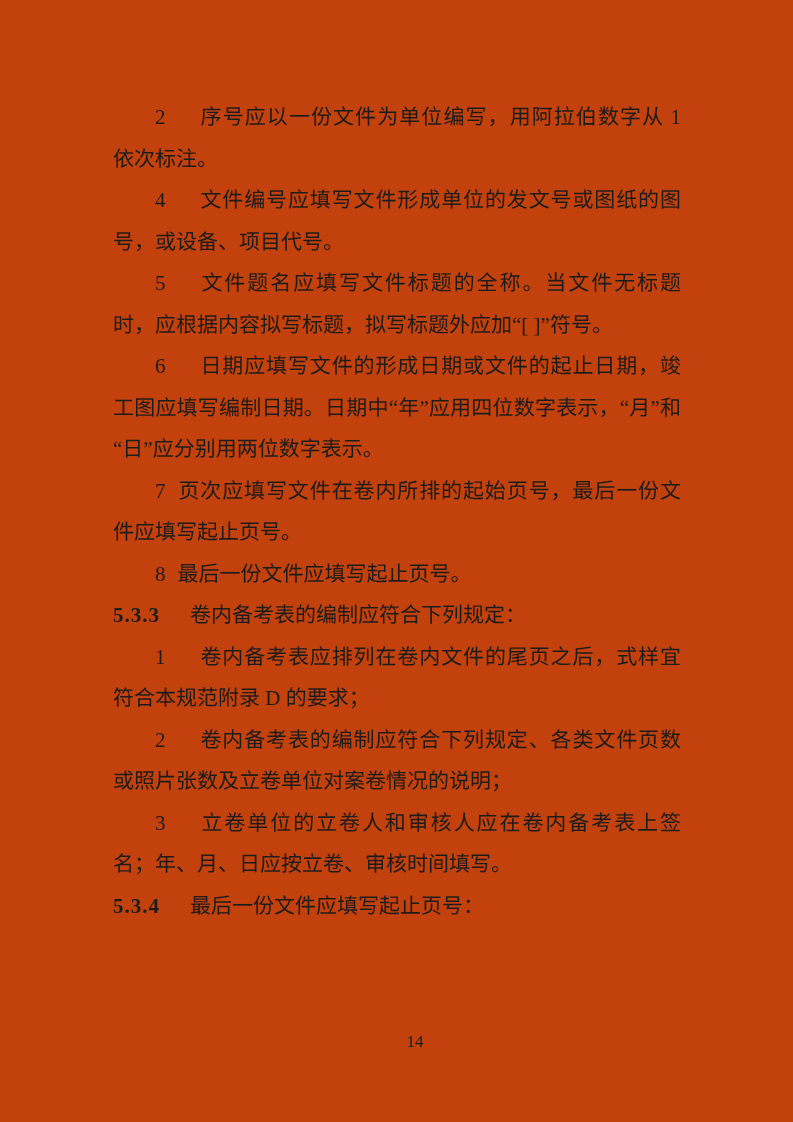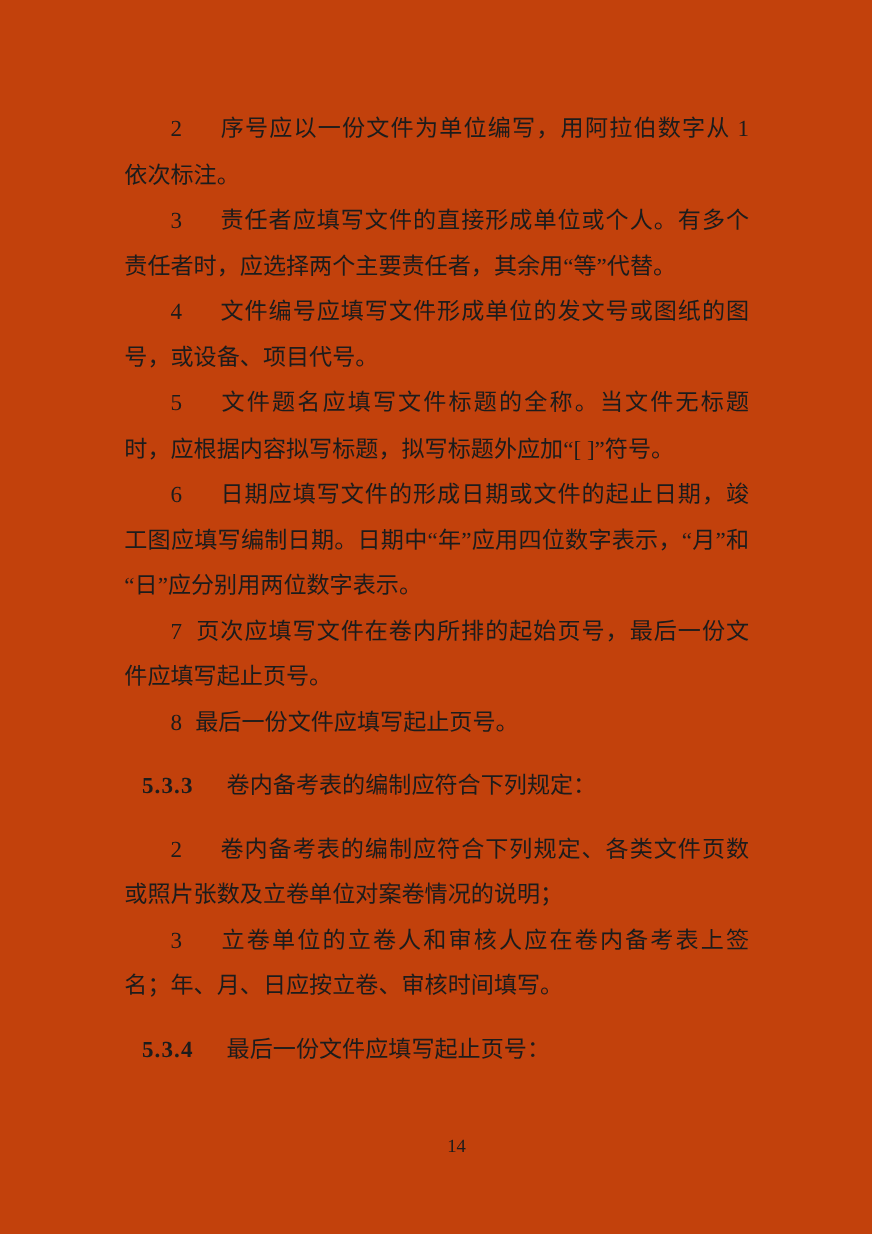--- a/index.html
+++ b/index.html
@@ -24,21 +24,21 @@
     width: 568px;
     font-size: 21px;
     line-height: 41.5px;
     text-align: justify;
   }
   p.para {
     margin: 0;
     text-indent: 42px; 
   }
   p.heading {
-    margin: 16px;
+    margin: 0;
     text-indent: 0;
   }
   .item-wide .num   { margin-right: 34px; }
   .item-narrow .num { margin-right: 12px; }
   .heading .num {
     font-weight: bold;
     margin-right: 30px;
     letter-spacing: 1px;
   }
   .page-number {
@@ -50,25 +50,25 @@
     font-size: 17px;
     color: #1c1c1c;
   }
 </style>
 </head>
 <body>
 
 <div class="page">
   <div class="doc-body">
       <p class="para item-wide"><span class="num">2</span><span>序号应以一份文件为单位编写，用阿拉伯数字从 1 依次标注。</span></p>
-      <p class="para item-wide"><span class="num">3</span><span>责任者应填写文件的直接形成单位或个人。有多个责任者时，应选择两个主要责任者，其余用“等”代替。</span></p>
       <p class="para item-wide"><span class="num">4</span><span>文件编号应填写文件形成单位的发文号或图纸的图号，或设备、项目代号。</span></p>
       <p class="para item-wide"><span class="num">5</span><span>文件题名应填写文件标题的全称。当文件无标题时，应根据内容拟写标题，拟写标题外应加“[ ]”符号。</span></p>
       <p class="para item-wide"><span class="num">6</span><span>日期应填写文件的形成日期或文件的起止日期，竣工图应填写编制日期。日期中“年”应用四位数字表示，“月”和“日”应分别用两位数字表示。</span></p>
       <p class="para item-narrow"><span class="num">7</span><span>页次应填写文件在卷内所排的起始页号，最后一份文件应填写起止页号。</span></p>
       <p class="para item-narrow"><span class="num">8</span><span>最后一份文件应填写起止页号。</span></p>
       <p class="heading"><span class="num">5.3.3</span><span>卷内备考表的编制应符合下列规定：</span></p>
+      <p class="para item-wide"><span class="num">1</span><span>卷内备考表应排列在卷内文件的尾页之后，式样宜符合本规范附录 D 的要求；</span></p>
       <p class="para item-wide"><span class="num">2</span><span>卷内备考表的编制应符合下列规定、各类文件页数或照片张数及立卷单位对案卷情况的说明；</span></p>
       <p class="para item-wide"><span class="num">3</span><span>立卷单位的立卷人和审核人应在卷内备考表上签名；年、月、日应按立卷、审核时间填写。</span></p>
       <p class="heading"><span class="num">5.3.4</span><span>最后一份文件应填写起止页号：</span></p>
     </div>
   <div class="page-number">14</div>
 </div>
 
 </body></html>

